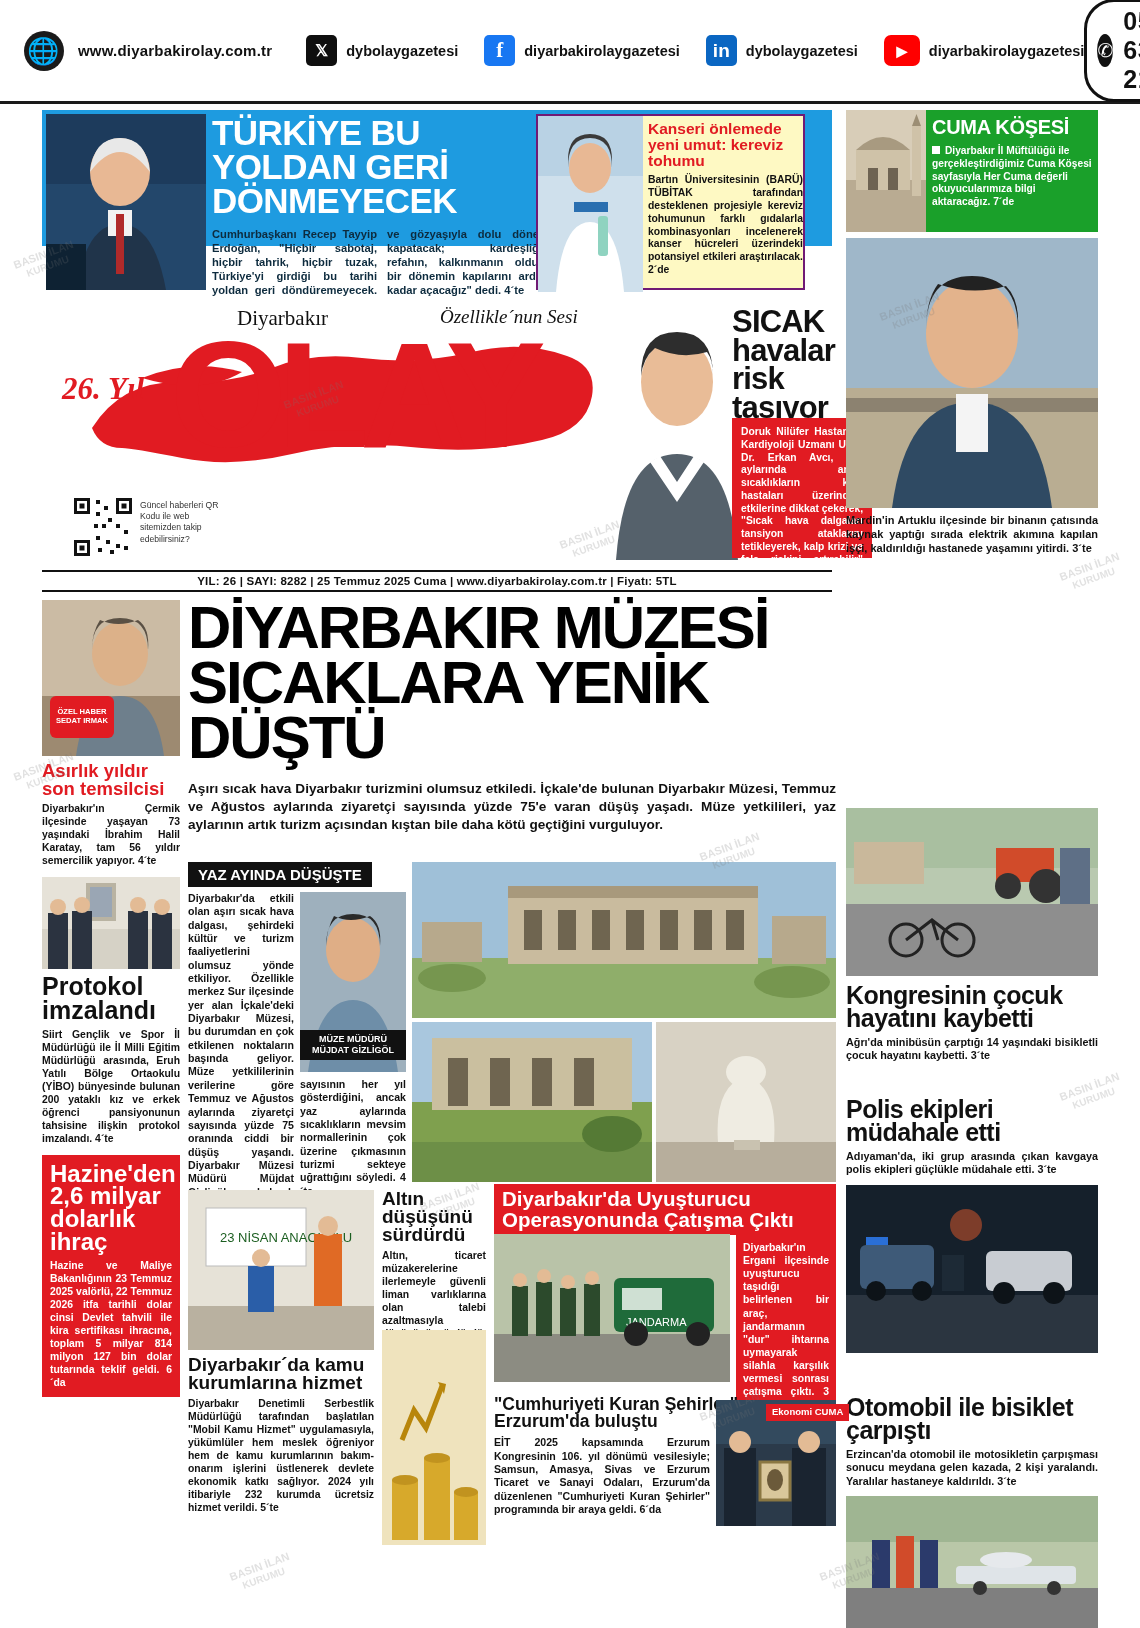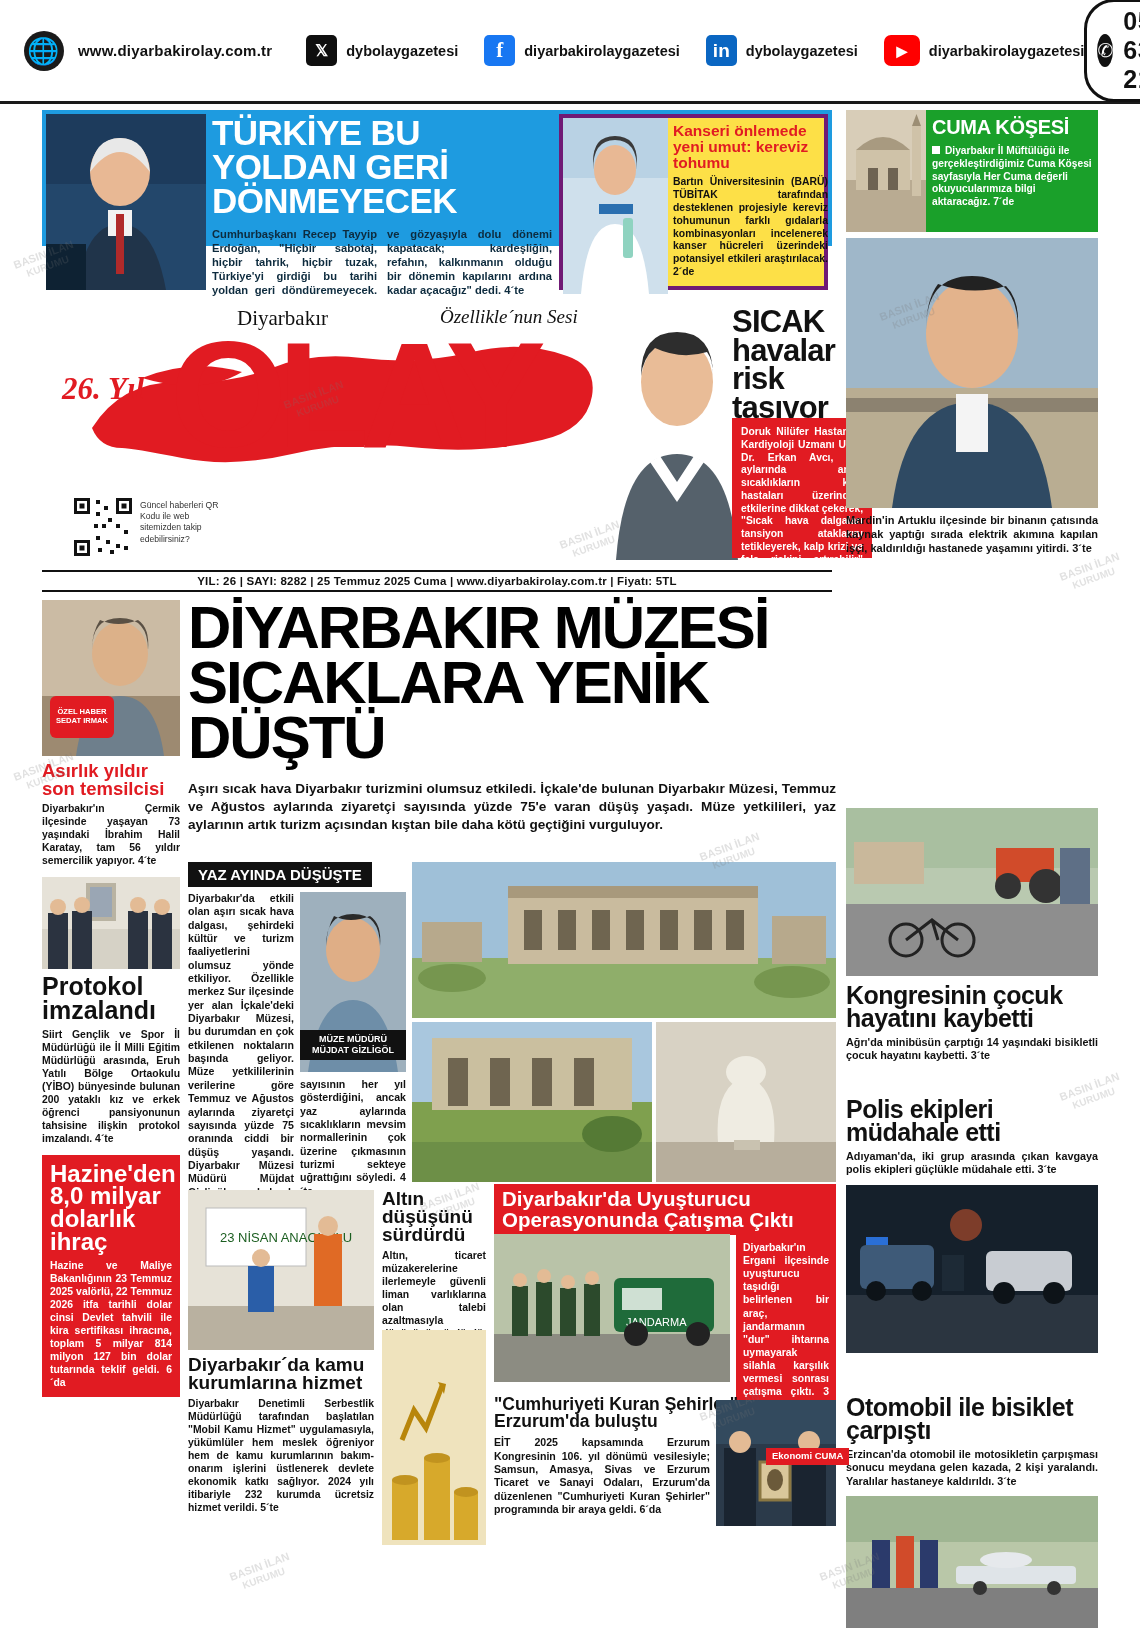--- a/index.html
+++ b/index.html
@@ -39,21 +39,21 @@
   }
   .wa { width:33px; height:33px; border-radius:50%; background:#111; color:#fff; display:flex; align-items:center; justify-content:center; font-size:19px; }
   .tb-phone .num { font-size:25px; font-weight:bold; letter-spacing:.5px; }
 
   
   .banner { position:absolute; left:42px; top:110px; width:790px; height:136px; background:#1E9BE0; }
   .banner-photo { position:absolute; left:4px; top:4px; width:160px; height:176px; overflow:hidden; background:#2a3d52; }
   .banner-txt { position:absolute; left:170px; top:6px; width:340px; }
   .banner-txt h1 { margin:0; font-size:35px; line-height:0.97; color:#fff; font-weight:bold; letter-spacing:-0.6px; }
   .banner-txt .sub { margin-top:9px; font-size:11.2px; line-height:1.26; color:#0d2b3e; font-weight:bold; columns:2; column-gap:10px; text-align:justify; }
-  .banner2 { position:absolute; left:517px; top:4px; width:269px; height:176px; background:#fde047; border:4px solid #701a75; }
+  .banner2 { position:absolute; left:494px; top:4px; width:269px; height:176px; background:#fef9c3; border:2px solid #701a75; }
   .b2-photo { position:absolute; left:0; top:0; width:105px; height:176px; overflow:hidden; background:#d9e6f0; }
   .b2-txt { position:absolute; left:110px; top:5px; width:155px; }
   .b2-txt h2 { margin:0; font-size:15.5px; line-height:1.02; color:#E11B22; font-weight:bold; }
   .b2-txt p { margin:6px 0 0; font-size:10.4px; line-height:1.23; font-weight:bold; text-align:justify; }
 
   
   .cuma { position:absolute; left:846px; top:110px; width:252px; height:122px; background:#1aa02a; overflow:hidden; }
   .cuma-photo { position:absolute; left:0; top:0; width:80px; height:122px; overflow:hidden; }
   .cuma-txt { position:absolute; left:86px; top:6px; width:160px; color:#fff; }
   .cuma-txt h3 { margin:0; font-size:20px; font-weight:bold; letter-spacing:-0.3px; }
@@ -121,21 +121,21 @@
   .uy { position:absolute; left:494px; top:1184px; width:342px; }
   .uy-hd { background:#E11B22; color:#fff; padding:5px 8px; }
   .uy-hd h3 { margin:0; font-size:20.5px; line-height:1.0; font-weight:bold; }
   .uy-photo { position:absolute; left:494px; top:1234px; width:236px; height:148px; overflow:hidden; background:#6a7f5c; }
   .uy-side { position:absolute; left:736px; top:1234px; width:100px; background:#E11B22; color:#fff; font-size:10.4px; line-height:1.26; font-weight:bold; padding:7px; text-align:justify; }
 
   .cum { position:absolute; left:494px; top:1396px; width:342px; }
   .cum h3 { margin:0; font-size:17.5px; line-height:.98; font-weight:bold; }
   .cum p { margin:6px 0 0; font-size:10.6px; line-height:1.26; font-weight:bold; text-align:justify; width:216px; }
   .cum-photo { position:absolute; left:716px; top:1400px; width:120px; height:126px; overflow:hidden; background:#5b6e82; }
-  .cum-badge { position:absolute; left:766px; top:1448px; background:#E11B22; color:#fff; font-size:9.5px; font-weight:bold; padding:3px 6px; line-height:1.15; text-align:center; }
+  .cum-badge { position:absolute; left:766px; top:1404px; background:#E11B22; color:#fff; font-size:9.5px; font-weight:bold; padding:3px 6px; line-height:1.15; text-align:center; }
 
   
   .rs { position:absolute; left:846px; top:620px; width:252px; }
   .rs .ph { width:252px; height:168px; overflow:hidden; background:#9ab; margin-top:8px; }
   .rs h2 { margin:8px 0 0; font-size:25px; line-height:.93; font-weight:bold; letter-spacing:-0.5px; }
   .rs p { margin:5px 0 0; font-size:10.8px; line-height:1.26; font-weight:bold; text-align:justify; }
 
   
   .wm { position:absolute; color:rgba(120,120,120,0.22); font-size:10px; font-weight:bold; text-align:center; line-height:1.15; transform:rotate(-20deg); pointer-events:none; }
   .wm b { display:block; font-size:11px; }
@@ -391,21 +391,21 @@
         <circle cx="16" cy="30" r="8" fill="#e3bb95"></circle>
           <circle cx="40" cy="28" r="8" fill="#e3bb95"></circle>
         <circle cx="96" cy="28" r="8" fill="#e3bb95"></circle>
           <circle cx="120" cy="30" r="8" fill="#e3bb95"></circle>
       </svg>
     </div>
     <h3 class="blk2">Protokol imzalandı</h3>
     <p>Siirt Gençlik ve Spor İl Müdürlüğü ile İl Milli Eğitim Müdürlüğü arasında, Eruh Yatılı Bölge Ortaokulu (YİBO) bünyesinde bulunan 200 yataklı kız ve erkek öğrenci pansiyonunun tahsisine ilişkin protokol imzalandı. 4´te</p>
 
     <div class="lc-red">
-      <h3>Hazine'den 8,0 milyar dolarlık ihraç</h3>
+      <h3>Hazine'den 2,6 milyar dolarlık ihraç</h3>
       <p>Hazine ve Maliye Bakanlığının 23 Temmuz 2025 valörlü, 22 Temmuz 2026 itfa tarihli dolar cinsi Devlet tahvili ile kira sertifikası ihracına, toplam 5 milyar 814 milyon 127 bin dolar tutarında teklif geldi. 6´da</p>
     </div>
   </div>
 
   <div class="main-hd">
     <h1>DİYARBAKIR MÜZESİ SICAKLARA YENİK DÜŞTÜ</h1>
   </div>
   <div class="main-lead">Aşırı sıcak hava Diyarbakır turizmini olumsuz etkiledi. İçkale'de bulunan Diyarbakır Müzesi, Temmuz ve Ağustos aylarında ziyaretçi sayısında yüzde 75'e varan düşüş yaşadı. Müze yetkilileri, yaz aylarının artık turizm açısından kıştan bile daha kötü geçtiğini vurguluyor.</div>
 
   <div class="ms-tag">YAZ AYINDA DÜŞÜŞTE</div>

